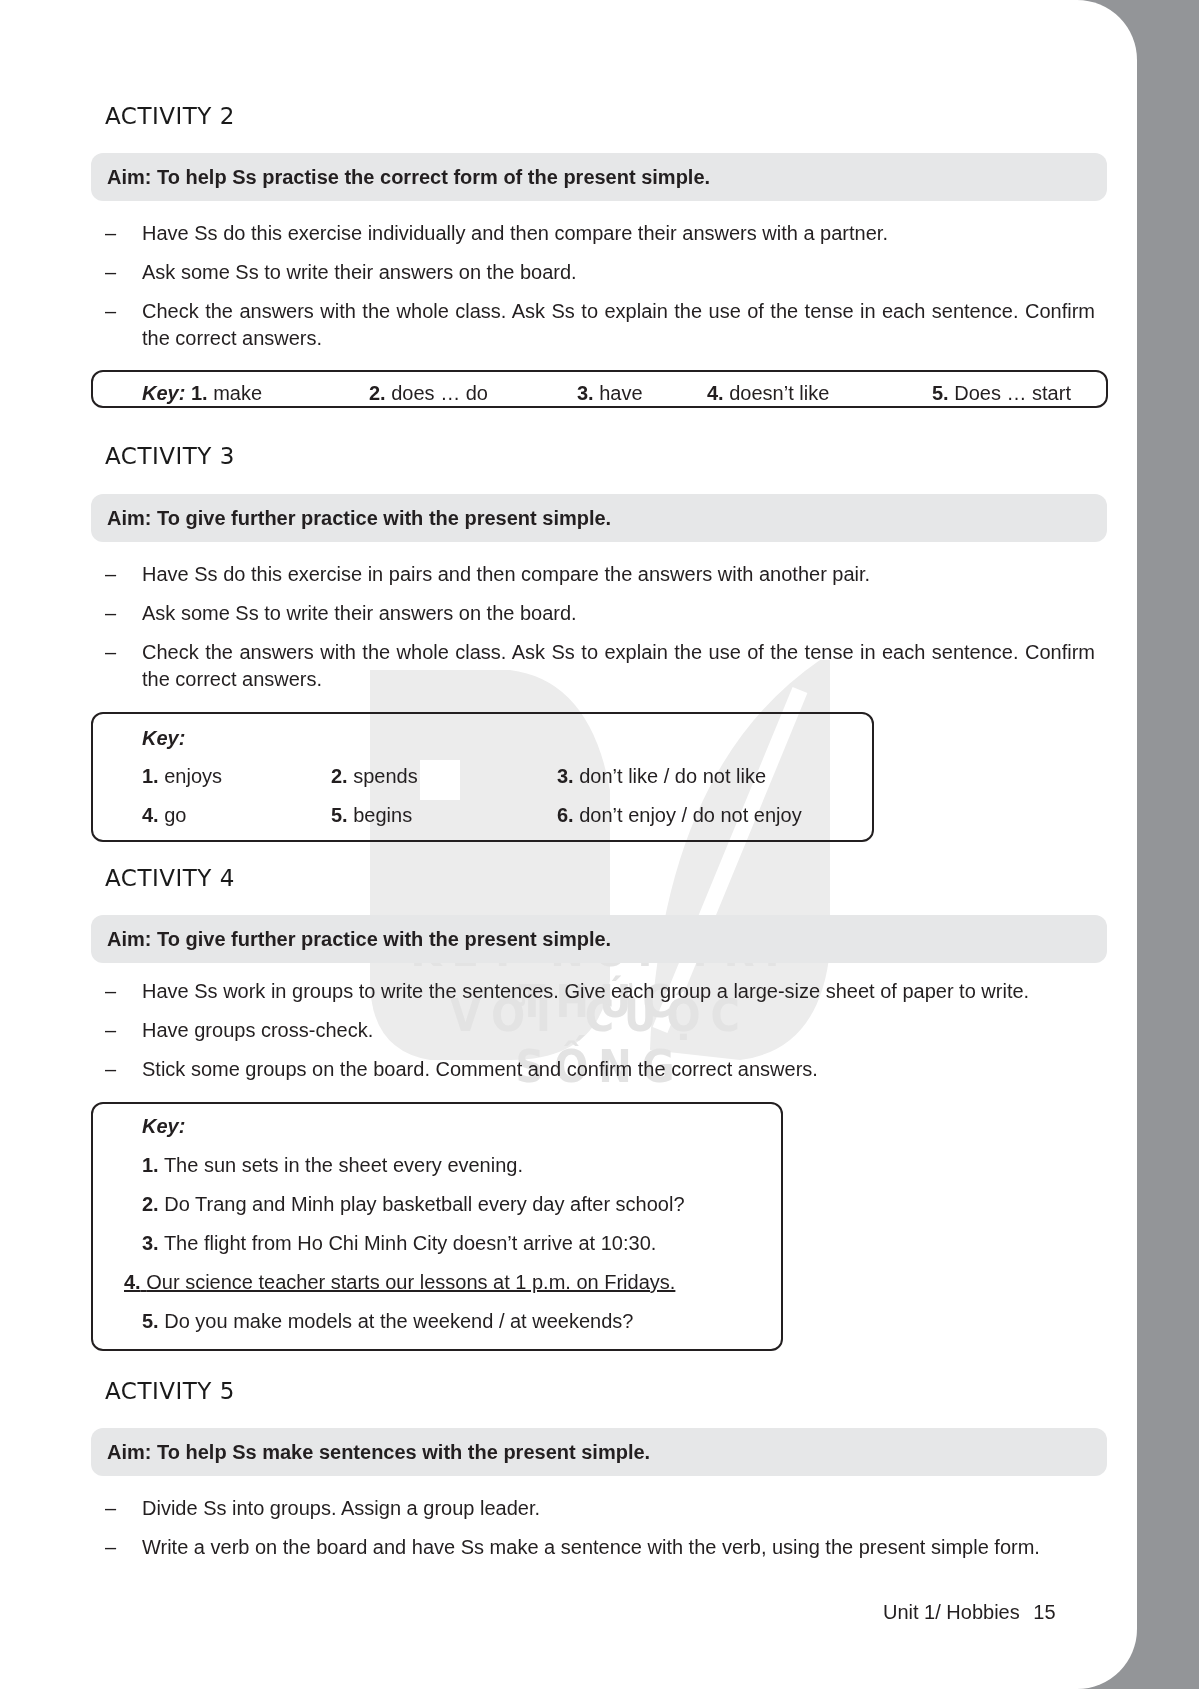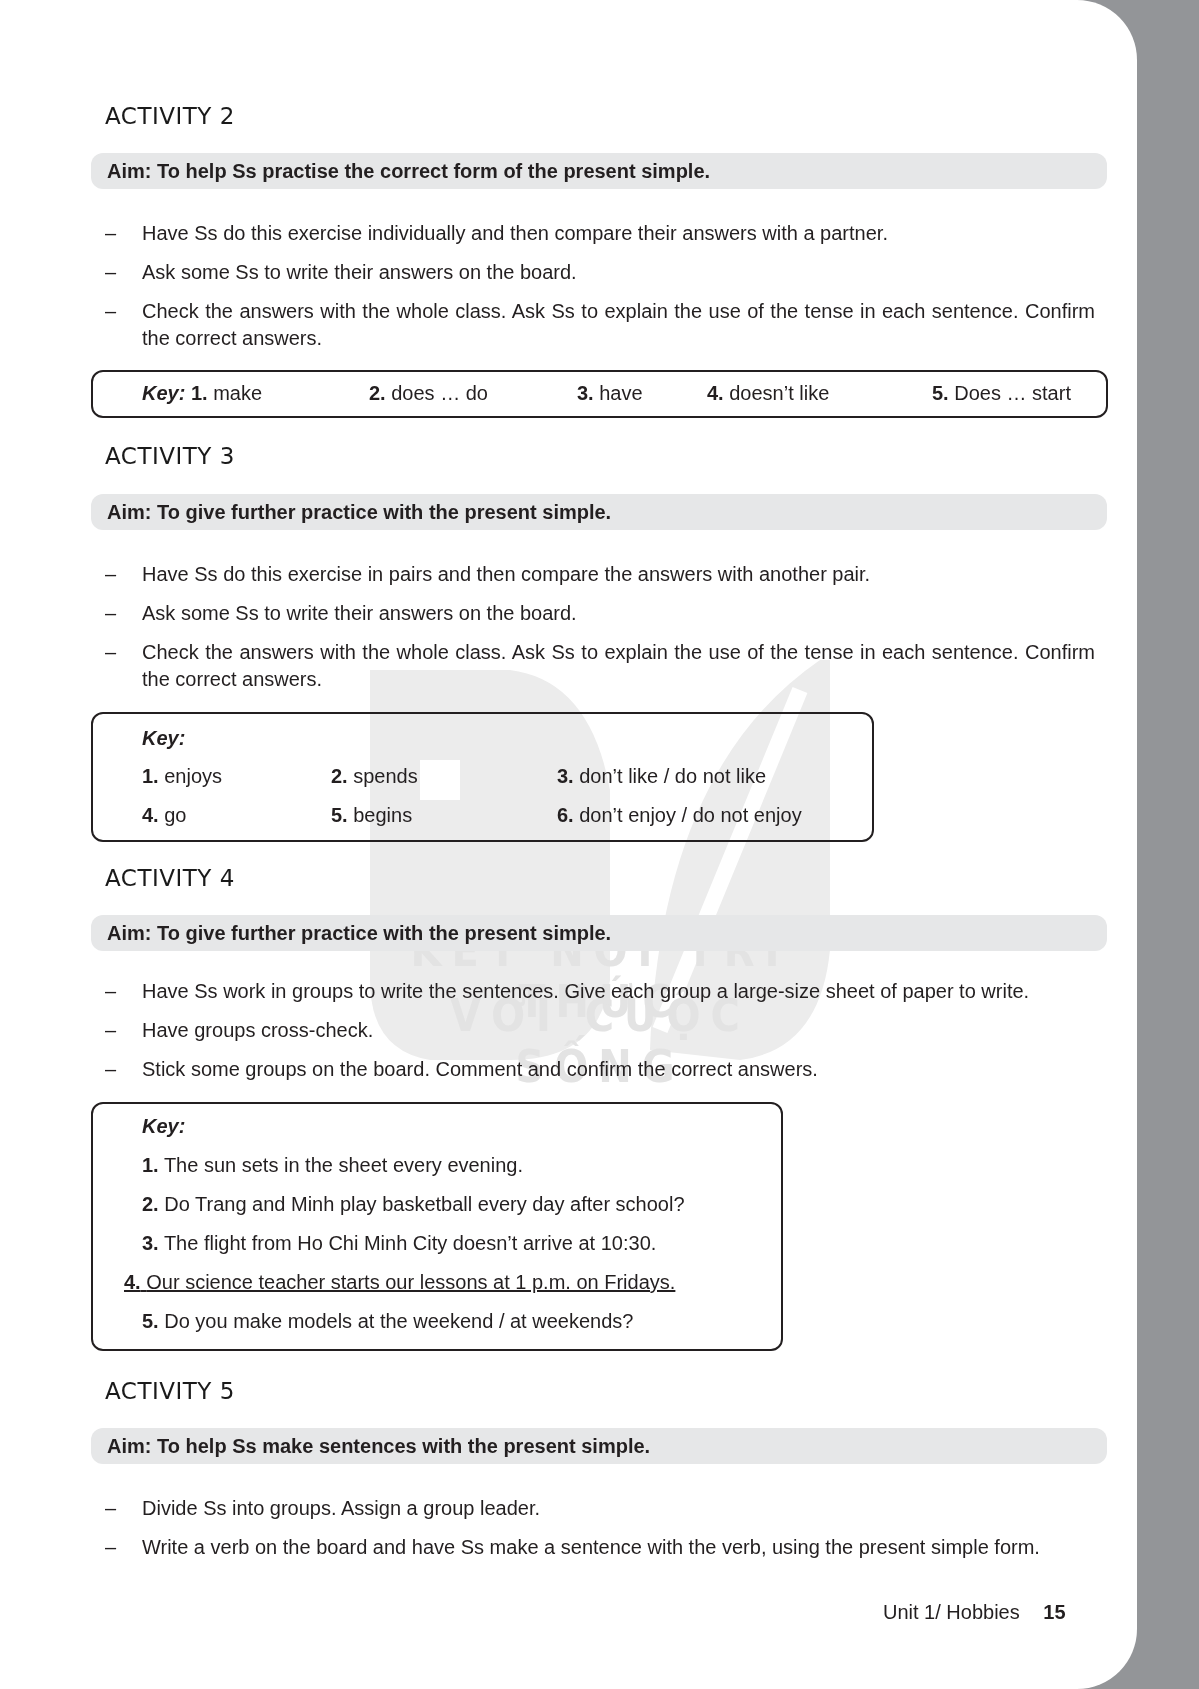--- a/index.html
+++ b/index.html
@@ -17,36 +17,36 @@
     position: absolute; left: 400px; width: 400px; text-align: center;
     font-family: "DejaVu Sans", sans-serif; font-size: 40px; letter-spacing: 10px;
     color: #e3e3e3; font-weight: bold; pointer-events: none; transform: scaleY(1.1);
   }
   .content { position: absolute; left: 0; top: 0; width: 100%; }
   .act-title {
     position: absolute; left: 105px; font-family: "DejaVu Sans", sans-serif;
     font-weight: normal; font-size: 23px; letter-spacing: 0.5px; color: #1a1a1a;
   }
   .aim {
-    position: absolute; left: 91px; width: 1016px; height: 36px; background: #e6e7e8;
+    position: absolute; left: 91px; width: 1016px; height: 48px; background: #e6e7e8;
     border-radius: 12px; box-sizing: border-box; padding-left: 16px;
     display: flex; align-items: center; font-weight: bold; font-size: 20px; color: #231f20;
   }
   .bullet { position: absolute; left: 105px; width: 990px; font-size: 20px; line-height: 27px; color: #231f20; }
   .bullet .dash { position: absolute; left: 0; top: 0; }
   .bullet .txt { display: block; margin-left: 37px; text-align: justify; }
   .keybox {
     position: absolute; left: 91px; border: 2px solid #231f20; border-radius: 12px;
     box-sizing: border-box; background: transparent; font-size: 20px; color: #231f20;
   }
   .k-it { font-style: italic; font-weight: bold; }
   .k-num { font-weight: bold; }
   .kitem { position: absolute; white-space: nowrap; }
   .footer { position: absolute; top: 1601px; left: 883px; font-size: 20px; color: #231f20; white-space: nowrap; }
-  .footer .pg { font-weight: bold; margin-left: 18px; }
+  .footer .pg { font-weight: normal; margin-left: 8px; }
 </style>
 </head>
 <body>
 
 <div class="page"></div>
 
 <svg class="watermark" viewBox="0 0 470 420">
   <path d="M10 20 L150 20 Q230 30 250 140 L250 330 Q240 410 150 410 L70 410 Q10 400 10 330 Z" fill="#ececec"></path>
   <rect x="60" y="110" width="40" height="40" fill="#ffffff"></rect>
   <path d="M290 400 Q300 120 460 10 L470 10 L470 300 Q460 400 380 410 Z" fill="#ececec"></path>
@@ -64,21 +64,21 @@
     <span class="txt">Have Ss do this exercise individually and then compare their answers with a partner.</span>
   </div>
   <div class="bullet" style="top:259px;">
     <span class="dash">–</span>
     <span class="txt">Ask some Ss to write their answers on the board.</span>
   </div>
   <div class="bullet" style="top:298px;">
     <span class="dash">–</span>
     <span class="txt">Check the answers with the whole class. Ask Ss to explain the use of the tense in each sentence. Confirm the correct answers.</span>
   </div>
-  <div class="keybox" style="top:370px; width:1017px; height:48px;">
+  <div class="keybox" style="top:370px; width:1017px; height:38px;">
     <span class="kitem" style="left:49px; top:10px;">
       <span class="k-it">Key:</span>
       <span class="k-num">1.</span>
       <span>make</span>
     </span>
     <span class="kitem" style="left:276px; top:10px;">
       <span class="k-num">2.</span>
       <span>does … do</span>
     </span>
     <span class="kitem" style="left:484px; top:10px;">

